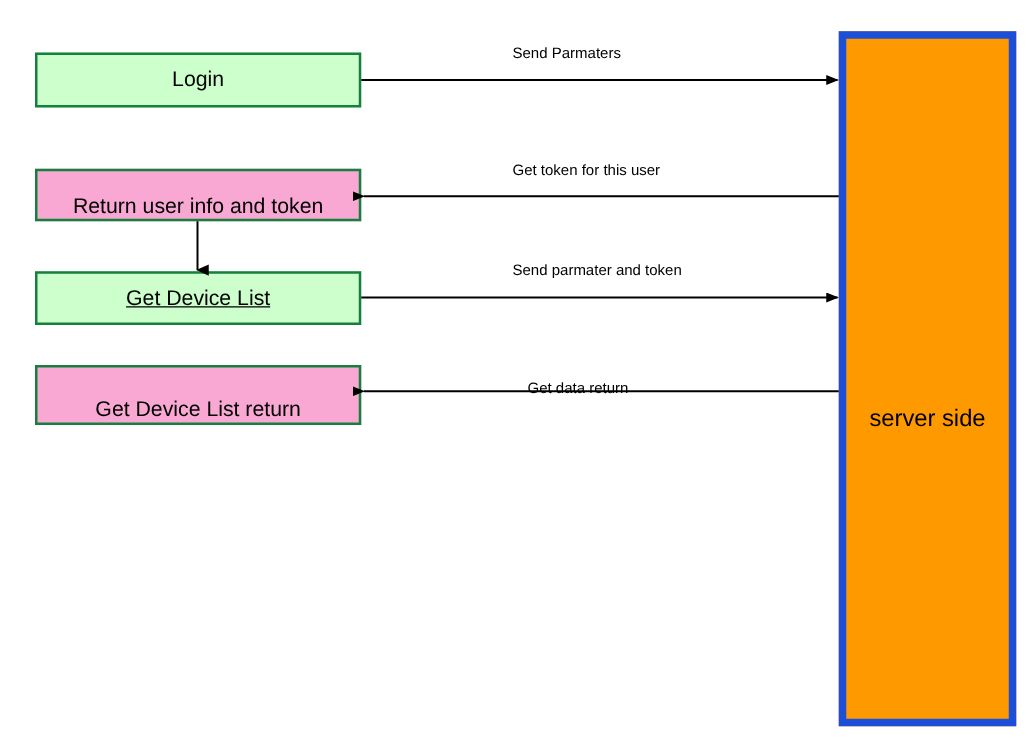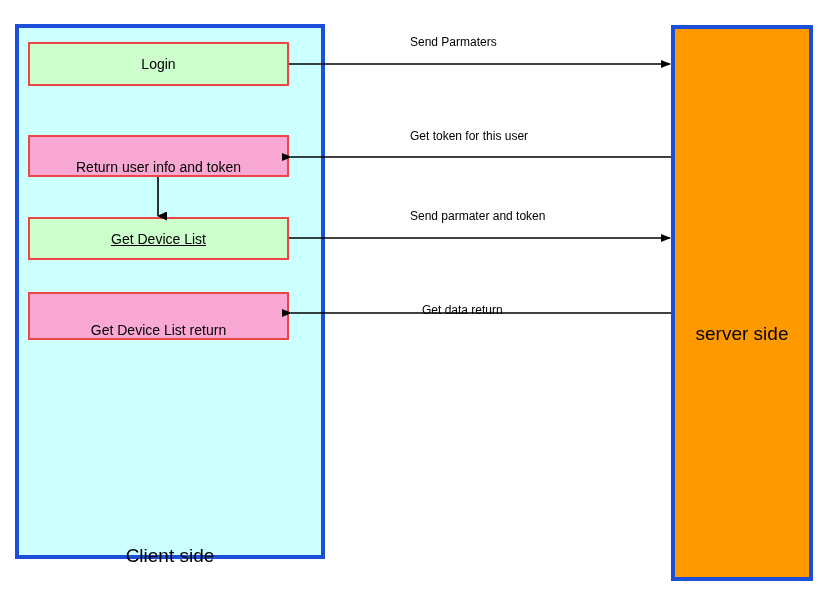--- a/index.html
+++ b/index.html
@@ -13,21 +13,21 @@
   }
   #canvas {
     position: relative;
     width: 827px;
     height: 594px;
     background: #ffffff;
     overflow: hidden;
   }
   .zone {
     position: absolute;
-    border: 4px solid #1d4ed8;
+    border: 6px solid #1d4ed8;
     box-sizing: border-box;
   }
   #client-zone {
     left: 15px;
     top: 24px;
     width: 310px;
     height: 535px;
     background: #ccffff;
   }
   #server-zone {
@@ -52,26 +52,26 @@
   }
   #server-zone-label {
     left: 0;
     right: 0;
     top: 295px;
   }
   .step-box {
     position: absolute;
     left: 28px;
     width: 261px;
-    border: 2px solid #ef4444;
+    border: 2px solid #15803d;
     box-sizing: border-box;
     display: flex;
     align-items: center;
     justify-content: center;
-    font-size: 14px;
+    font-size: 17px;
     color: #000000;
     white-space: nowrap;
   }
   .step-box.green { background: #ccffcc; }
   .step-box.orange { background: #f9a8d4; align-items: flex-end; }
 
   #box-login            { top: 42px;  height: 44px; }
   #box-return-user      { top: 135px; height: 42px; }
   #box-get-device-list  { top: 217px; height: 43px; text-decoration: underline; }
   #box-device-list-ret  { top: 292px; height: 48px; }
@@ -96,23 +96,20 @@
   #msg-label-1 { left: 410px; top: 36px;  }
   #msg-label-2 { left: 410px; top: 130px; }
   #msg-label-3 { left: 410px; top: 210px; }
   #msg-label-4 { left: 422px; top: 284px; margin-top: 20px; }
 </style>
 </head>
 <body>
 
 <div id="canvas">
 
-  <div class="zone" id="client-zone">
-    <div class="zone-label" id="client-zone-label">Client side</div>
-  </div>
 
   <div class="step-box green" id="box-login">
     <span>Login</span>
   </div>
 
   <div class="step-box orange" id="box-return-user">
     <span>Return user info and token</span>
   </div>
 
   <div class="step-box green" id="box-get-device-list">

